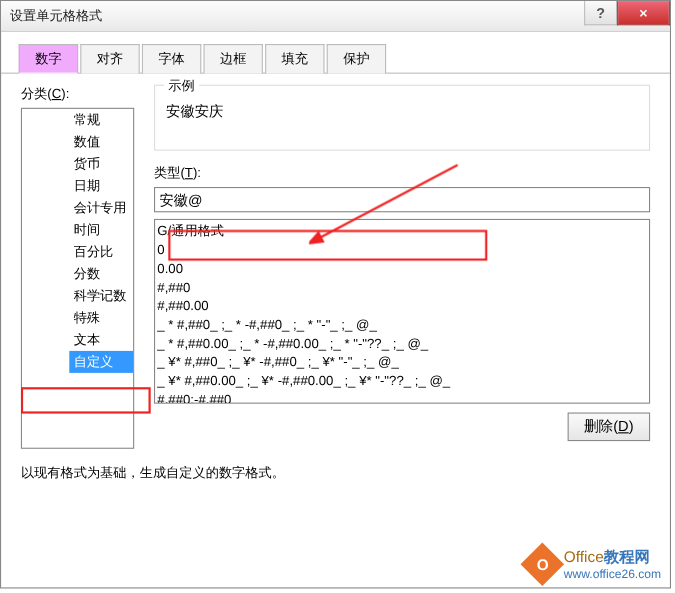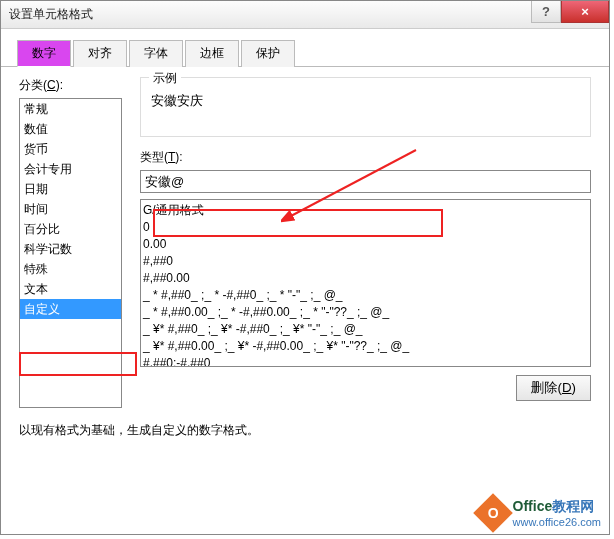--- a/index.html
+++ b/index.html
@@ -53,40 +53,40 @@
     .tab {
       padding: 4px 14px;
       border: 1px solid #bbb;
       border-bottom: none;
       background: #f3f3f3;
       margin-right: 2px;
       position: relative;
       top: 1px;
     }
     .tab.active {
-      background: #d946ef;
+      background: #f0abfc;
       border-bottom: 1px solid #fff;
     }
     .body {
       padding: 10px 18px 18px 18px;
       position: relative;
       height: calc(100% - 28px - 35px);
     }
     .row { display: flex; gap: 18px; }
     .leftcol { width: 103px; }
     .rightcol { flex: 1; }
     .label { margin-bottom: 4px; }
     .label u { text-decoration: underline; }
     .listbox {
       border: 1px solid #888;
       height: 310px;
       background: #fff;
       overflow: hidden;
     }
-    .listitem { padding: 1px 4px; line-height: 18px; }
+    .listitem { padding: 1px 4px; line-height: 18px; margin-left: 43px; }
     .listitem.selected { background: #3399ff; color: #fff; }
     .example-group {
       position: relative;
       border: 1px solid #ddd;
       padding: 14px 10px 26px 10px;
       margin-bottom: 12px;
       height: 60px;
     }
     .example-legend {
       position: absolute; top: -8px; left: 8px;
@@ -145,21 +145,21 @@
       opacity: 0.95;
     }
     .wmicon {
       width: 28px; height: 28px;
       background: #ea6b1f;
       transform: rotate(45deg);
       display:flex;align-items:center;justify-content:center;
     }
     .wmicon span{transform:rotate(-45deg);color:#fff;font-weight:bold;font-size:14px;}
     .wmtext { font-size: 14px; }
-    .wmtext .orange{color:#14532d;font-weight:bold;}
+    .wmtext .orange{color:#a16207;font-weight:normal;}
     .wmtext .blue{color:#2d6fb5;font-weight:bold;}
     .wmurl{font-size:11px;color:#2d6fb5;}
   </style>
 </head>
 <body>
 
 <div class="dialog">
 
   <div class="titlebar">
     <span class="titlebar-title">设置单元格格式</span>
@@ -167,37 +167,39 @@
       <div class="winbtn help">?</div>
       <div class="winbtn close">×</div>
     </div>
   </div>
 
   <div class="tabsbar">
     <div class="tab active">数字</div>
     <div class="tab">对齐</div>
     <div class="tab">字体</div>
     <div class="tab">边框</div>
+    <div class="tab">填充</div>
     <div class="tab">保护</div>
   </div>
 
   <div class="body">
     <div class="row">
       <div class="leftcol">
         <div class="label">
           <span>分类(</span><u>C</u><span>):</span>
         </div>
         <div class="listbox">
           <div class="listitem">常规</div>
           <div class="listitem">数值</div>
           <div class="listitem">货币</div>
+          <div class="listitem">日期</div>
           <div class="listitem">会计专用</div>
-          <div class="listitem">日期</div>
           <div class="listitem">时间</div>
           <div class="listitem">百分比</div>
+          <div class="listitem">分数</div>
           <div class="listitem">科学记数</div>
           <div class="listitem">特殊</div>
           <div class="listitem">文本</div>
           <div class="listitem selected">自定义</div>
         </div>
       </div>
 
       <div class="rightcol">
         <div class="example-group">
           <span class="example-legend">示例</span>

